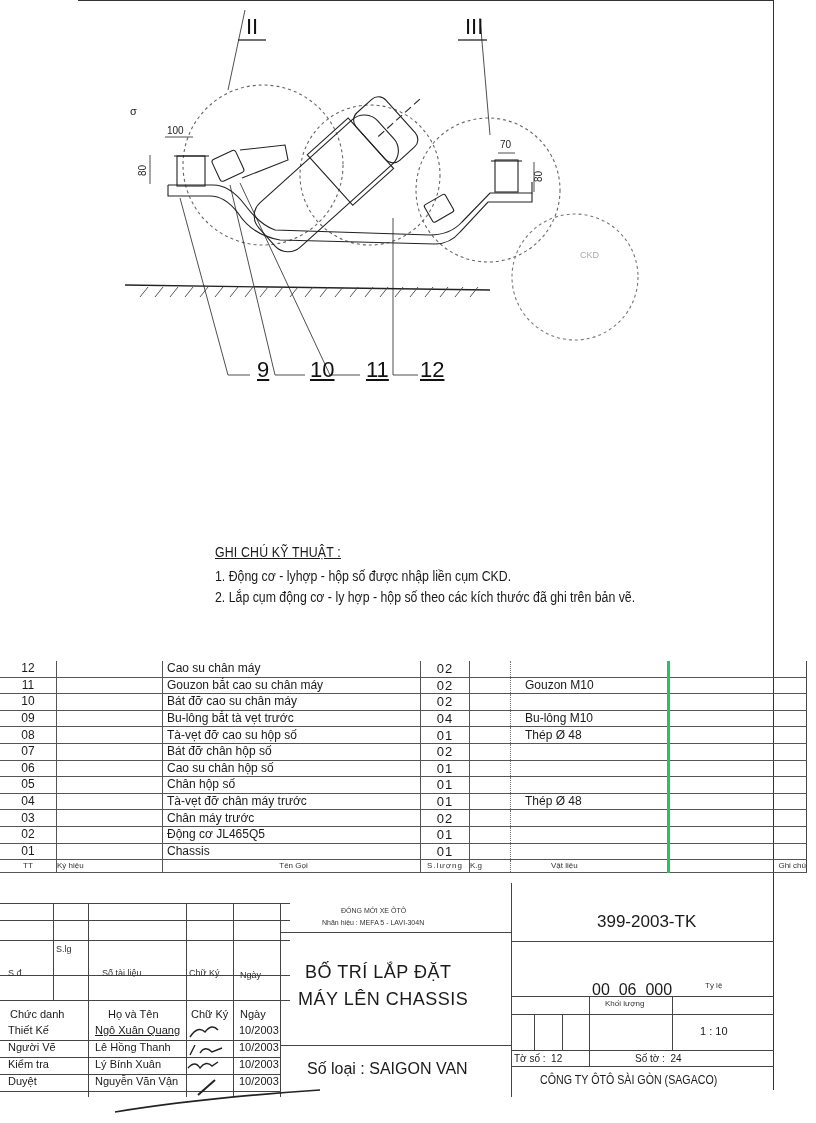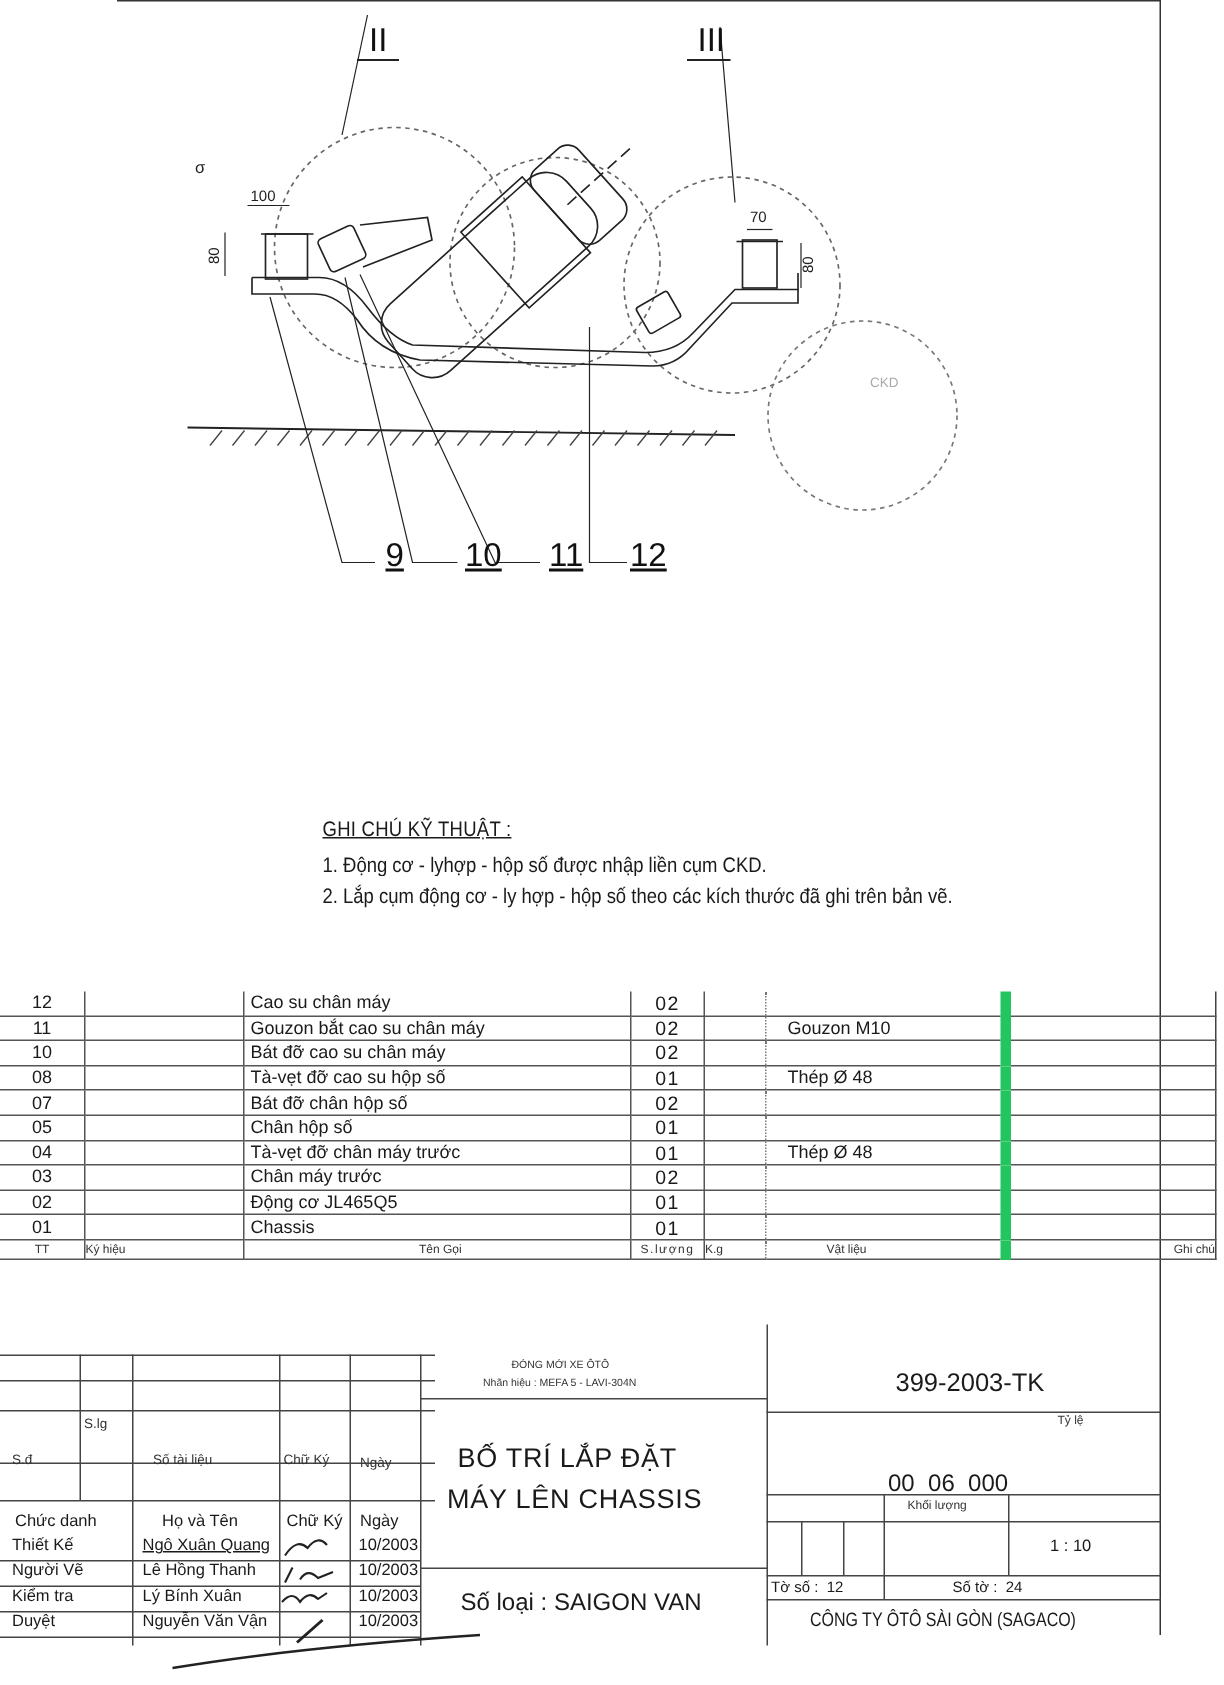--- a/index.html
+++ b/index.html
@@ -14,21 +14,21 @@
   .notes .title { text-decoration:underline; margin-bottom:3px; font-size:14px; letter-spacing:0.2px; }
   .notes div { transform:scaleX(0.88); transform-origin:left; white-space:nowrap; }
   
   .bom { position:absolute; left:0; top:661px; border-collapse:collapse; font-size:12px; }
   .bom td { border-bottom:1px solid #555; height:15.6px; padding:0; line-height:15px; white-space:nowrap; }
   .bom td.c-idx { width:56px; text-align:center; border-right:1px solid #555; }
   .bom td.c-sym { width:105px; border-right:1px solid #555; }
   .bom td.c-name { width:253px; padding-left:4px; border-right:1px solid #555; }
   .bom td.c-qty { width:48px; text-align:center; border-right:1px solid #555; letter-spacing:1px; font-size:13px; }
   .bom td.c-mass { width:40px; border-right:1px dotted #777; }
-  .bom td.c-mat { width:116px; padding-left:14px; border-right:7px solid #22c55e; }
+  .bom td.c-mat { width:116px; padding-left:14px; border-right:3px solid #22c55e; }
   .bom td.c-note { width:136px; border-right:1px solid #444; }
   .bom tr.hdr td { font-size:8px; height:12px; line-height:12px; color:#333; }
   .bom tr.hdr td.c-name { text-align:center; }
   .bom tr.hdr td.c-mat { padding-left:40px; }
   .bom tr.hdr td.c-note { text-align:right; }
   .ln-h { position:absolute; height:1px; background:#444; }
   .ln-v { position:absolute; width:1px; background:#444; }
   .small { font-size:8px; color:#333; position:absolute; white-space:nowrap; }
   .tb-text { position:absolute; white-space:nowrap; }
   .sig-row { position:absolute; font-size:11px; white-space:nowrap; }
@@ -136,33 +136,51 @@
       <tr>
         <td class="c-idx">10</td>
         <td class="c-sym"></td>
         <td class="c-name">Bát đỡ cao su chân máy</td>
         <td class="c-qty">02</td>
         <td class="c-mass"></td>
         <td class="c-mat"></td>
         <td class="c-note"></td>
       </tr>
       <tr>
+        <td class="c-idx">09</td>
+        <td class="c-sym"></td>
+        <td class="c-name">Bu-lông bắt tà vẹt trước</td>
+        <td class="c-qty">04</td>
+        <td class="c-mass"></td>
+        <td class="c-mat">Bu-lông M10</td>
+        <td class="c-note"></td>
+      </tr>
+      <tr>
         <td class="c-idx">08</td>
         <td class="c-sym"></td>
         <td class="c-name">Tà-vẹt đỡ cao su hộp số</td>
         <td class="c-qty">01</td>
         <td class="c-mass"></td>
         <td class="c-mat">Thép Ø 48</td>
         <td class="c-note"></td>
       </tr>
       <tr>
         <td class="c-idx">07</td>
         <td class="c-sym"></td>
         <td class="c-name">Bát đỡ chân hộp số</td>
         <td class="c-qty">02</td>
+        <td class="c-mass"></td>
+        <td class="c-mat"></td>
+        <td class="c-note"></td>
+      </tr>
+      <tr>
+        <td class="c-idx">06</td>
+        <td class="c-sym"></td>
+        <td class="c-name">Cao su chân hộp số</td>
+        <td class="c-qty">01</td>
         <td class="c-mass"></td>
         <td class="c-mat"></td>
         <td class="c-note"></td>
       </tr>
       <tr>
         <td class="c-idx">05</td>
         <td class="c-sym"></td>
         <td class="c-name">Chân hộp số</td>
         <td class="c-qty">01</td>
         <td class="c-mass"></td>
@@ -248,21 +266,21 @@
 
 <div class="small" style="left:341px;top:907px;font-size:7px;">ĐÓNG MỚI XE ÔTÔ</div>
 <div class="small" style="left:322px;top:919px;font-size:7px;">Nhãn hiệu : MEFA 5 - LAVI-304N</div>
 <div class="tb-text" style="left:305px;top:962px;font-size:18px;letter-spacing:0.5px;">BỐ TRÍ LẮP ĐẶT</div>
 <div class="tb-text" style="left:298px;top:989px;font-size:18px;letter-spacing:0.5px;">MÁY LÊN CHASSIS</div>
 <div class="tb-text" style="left:307px;top:1060px;font-size:16px;">Số loại : SAIGON VAN</div>
 
 <div class="tb-text" style="left:597px;top:912px;font-size:17px;">399-2003-TK</div>
 <div class="tb-text" style="left:592px;top:961px;font-size:16px;white-space:pre;margin-top:20px;">00  06  000</div>
 <div class="small" style="left:605px;top:999px;">Khối lượng</div>
-<div class="small" style="left:705px;top:942px;">Tỷ lệ</div>
+<div class="small" style="left:705px;top:981px;">Tỷ lệ</div>
 <div class="tb-text" style="left:700px;top:1025px;font-size:11px;">1 : 10</div>
 <div class="tb-text" style="left:514px;top:1053px;font-size:10px;white-space:pre;">Tờ số :  12</div>
 <div class="tb-text" style="left:635px;top:1053px;font-size:10px;white-space:pre;">Số tờ :  24</div>
 <div class="tb-text" style="left:540px;top:1072px;font-size:13px;transform:scaleX(0.82);transform-origin:left;">CÔNG TY ÔTÔ SÀI GÒN (SAGACO)</div>
 
 <div class="small" style="left:8px;top:968px;font-size:9px;">S.đ</div>
 <div class="small" style="left:56px;top:944px;font-size:9px;">S.lg</div>
 <div class="small" style="left:102px;top:968px;font-size:9px;">Số tài liệu</div>
 <div class="small" style="left:189px;top:968px;font-size:9px;">Chữ Ký</div>
 <div class="small" style="left:240px;top:970px;font-size:9px;">Ngày</div>

